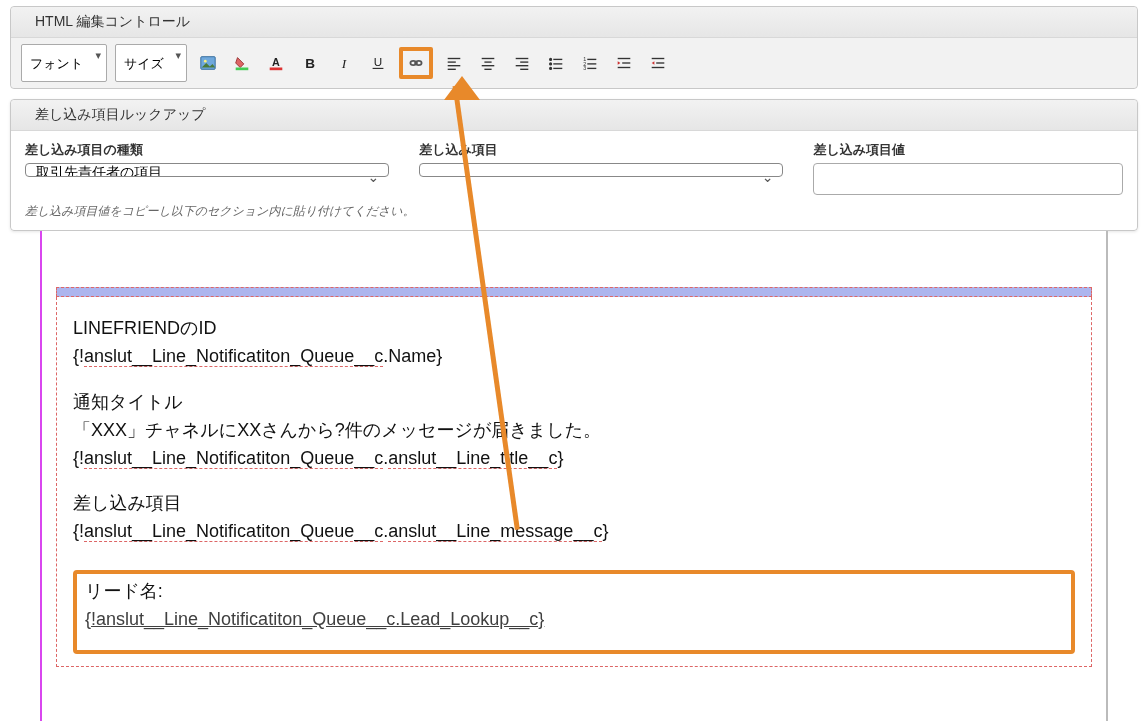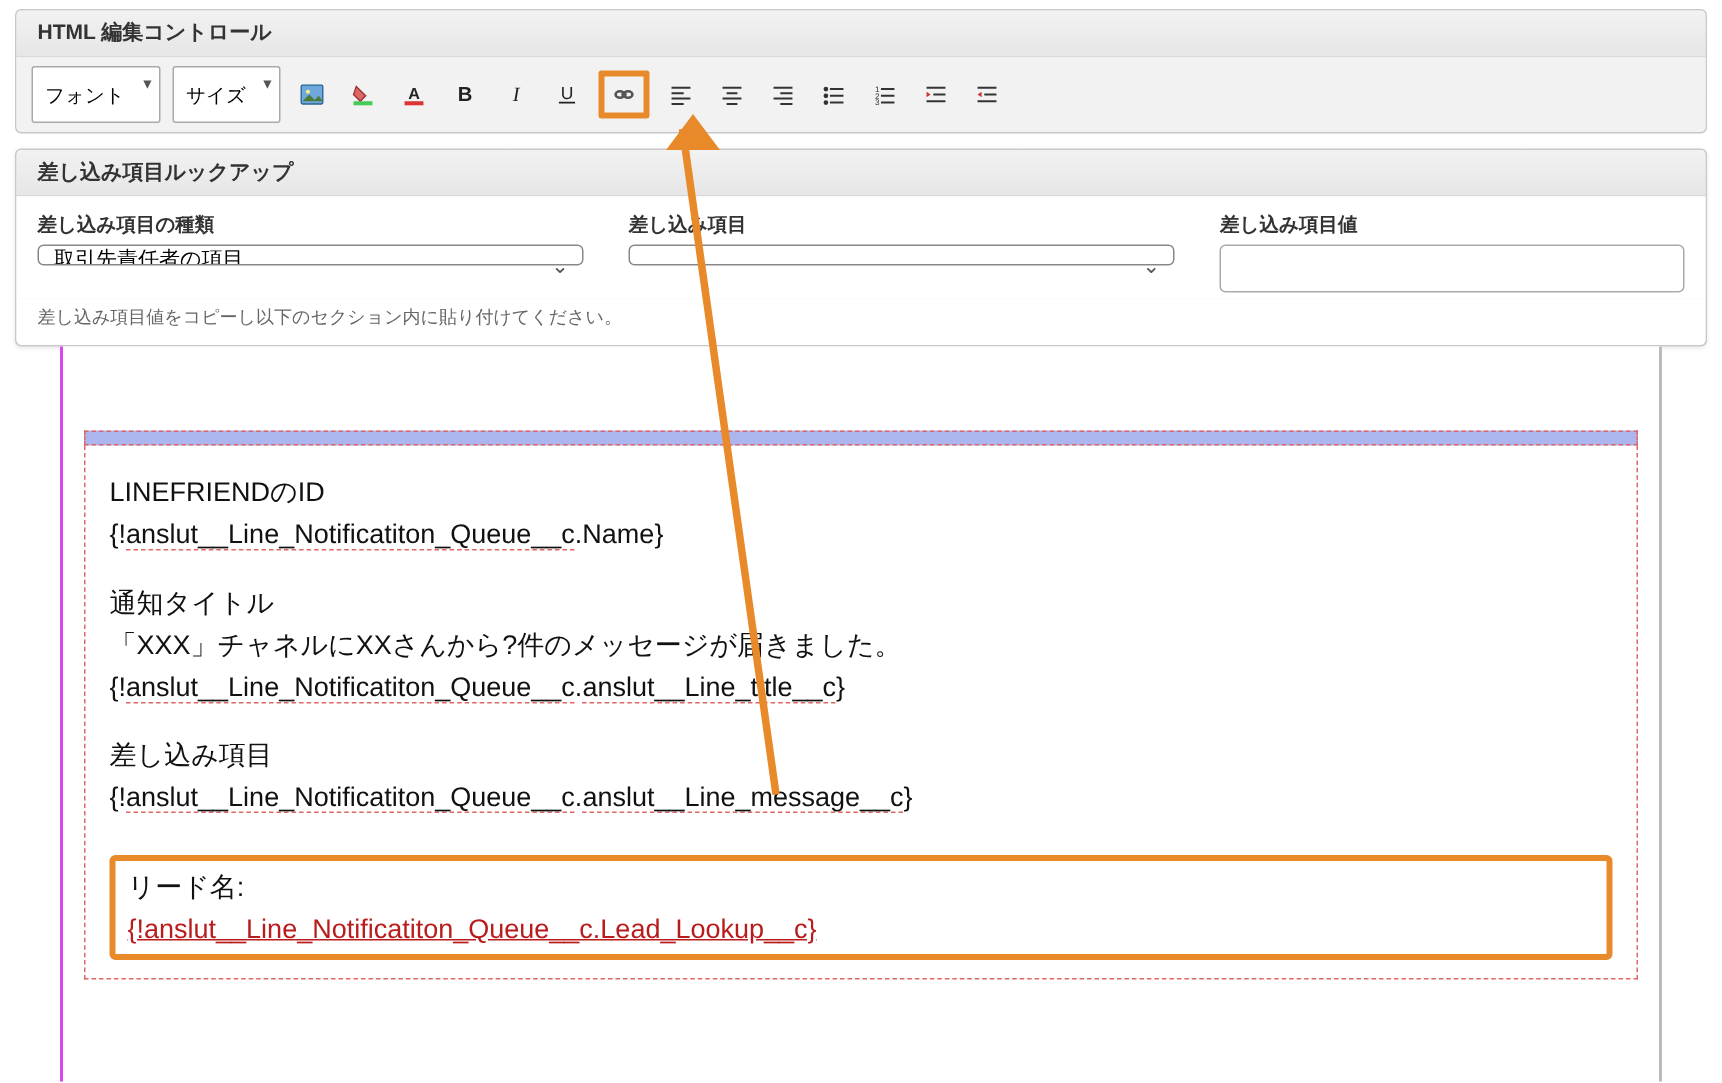--- a/index.html
+++ b/index.html
@@ -1,43 +1,43 @@
 <!DOCTYPE html>
 <html><head>
 <meta charset="utf-8">
 <style>
 * { box-sizing: border-box; margin: 0; padding: 0; }
 body { font-family: Arial, "Hiragino Sans", "Meiryo", sans-serif; font-size: 13px; background: #fff; width: 1148px; height: 722px; overflow: hidden; }
 .panel { border: 1px solid #c8c8c8; border-radius: 4px; margin: 6px 10px 10px 10px; background: linear-gradient(#f8f8f8, #ededed); }
-.panel-head { display: flex; align-items: center; padding: 6px 14px; border-bottom: 1px solid #d8d8d8; background: linear-gradient(#f2f2f2, #e6e6e6); border-top-left-radius: 4px; border-top-right-radius: 4px; font-weight: bold; font-size: 14px; color: #333; }
+.panel-head { display: flex; align-items: center; padding: 6px 24px; border-bottom: 1px solid #d8d8d8; background: linear-gradient(#f2f2f2, #e6e6e6); border-top-left-radius: 4px; border-top-right-radius: 4px; font-weight: normal; font-size: 14px; color: #333; }
 .toolbar { display: flex; align-items: center; gap: 8px; padding: 6px 10px; background: #f2f2f2; border-bottom-left-radius: 4px; border-bottom-right-radius: 4px; }
 .tb-select { height: 38px; border: 1px solid #aaa; border-radius: 2px; background: #fff; font-size: 13px; padding: 0 22px 0 8px; appearance: none; position: relative; }
 .sel-wrap { position: relative; display: inline-block; }
 .sel-wrap::after { content: "▾"; position: absolute; right: 6px; top: 5px; font-size: 11px; color: #555; pointer-events: none; }
 .tb-btn { width: 26px; height: 24px; display: inline-flex; align-items: center; justify-content: center; cursor: pointer; border-radius: 3px; }
 .tb-btn svg { width: 18px; height: 18px; }
 .highlight-box { border: 4px solid #e8892a; border-radius: 2px; padding: 0; }
 .lookup-panel { border: 1px solid #c8c8c8; border-radius: 4px; margin: 0 10px 0 10px; background: linear-gradient(#f8f8f8, #ededed); box-shadow: 0 1px 3px rgba(0,0,0,0.1); }
 .lookup-body { display: flex; gap: 30px; padding: 10px 14px 4px 14px; background: #fff; }
 .lookup-col { flex: 1; display: flex; flex-direction: column; }
 .lookup-col label { font-weight: bold; font-size: 13px; color: #333; margin-bottom: 4px; }
 .lookup-select { height: 14px; border: 1px solid #888; border-radius: 4px; background: #fff; font-size: 14px; padding: 0 28px 0 10px; appearance: none; width: 100%; }
 .lk-wrap { position: relative; }
 .lk-wrap::after { content: "⌄"; position: absolute; right: 10px; top: 6px; font-size: 14px; color: #555; pointer-events: none; }
 .lookup-input { height: 32px; border: 1px solid #aaa; border-radius: 4px; padding: 0 10px; width: 100%; font-size: 14px; }
-.hint { color: #666; font-size: 12px; padding: 4px 14px 10px 14px; background: #fff; border-bottom-left-radius: 4px; border-bottom-right-radius: 4px; }
+.hint { font-style: italic; color: #666; font-size: 12px; padding: 4px 14px 10px 14px; background: #fff; border-bottom-left-radius: 4px; border-bottom-right-radius: 4px; }
 .editor-frame { margin: 0 10px 0 10px; padding: 0 30px; }
 .editor-canvas { border-left: 2px solid #d946ef; border-right: 2px solid #bbb; background: #fff; min-height: 490px; padding: 10px 0 0 0; position: relative; }
 .purple-bar { height: 10px; background: #adb5ee; margin: 46px 14px 0 14px; border: 1px dashed #d66; border-top: 1px dashed #d66; }
 .content-box { margin: 0 14px 10px 14px; padding: 18px 16px 12px 16px; border: 1px dashed #d66; border-top: none; }
 .content-box p { font-size: 18px; line-height: 1.55; color: #111; }
 .dotted-u { border-bottom: 1px dashed #d66; }
 .content-box .spacer { height: 18px; }
-.lead-box { border: 4px solid #e8892a; border-radius: 4px; padding: 4px 8px 2px 8px; margin-top: 6px; }
-.lead-link { color: #b91c1c; font-size: 18px; }
+.lead-box { border: 4px solid #e8892a; border-radius: 4px; padding: 4px 8px 16px 8px; margin-top: 6px; }
+.lead-link { color: #404040; font-size: 18px; }
 .arrow { position: absolute; left: 450px; top: 76px; width: 40px; height: 460px; pointer-events: none; z-index: 50; }
 .arrow svg { width: 100%; height: 100%; overflow: visible; }
 </style>
 </head>
 <body>
 
 <div class="panel">
   <div class="panel-head">HTML 編集コントロール</div>
   <div class="toolbar">
     <span class="sel-wrap"><select class="tb-select"><option>フォント</option></select></span>

